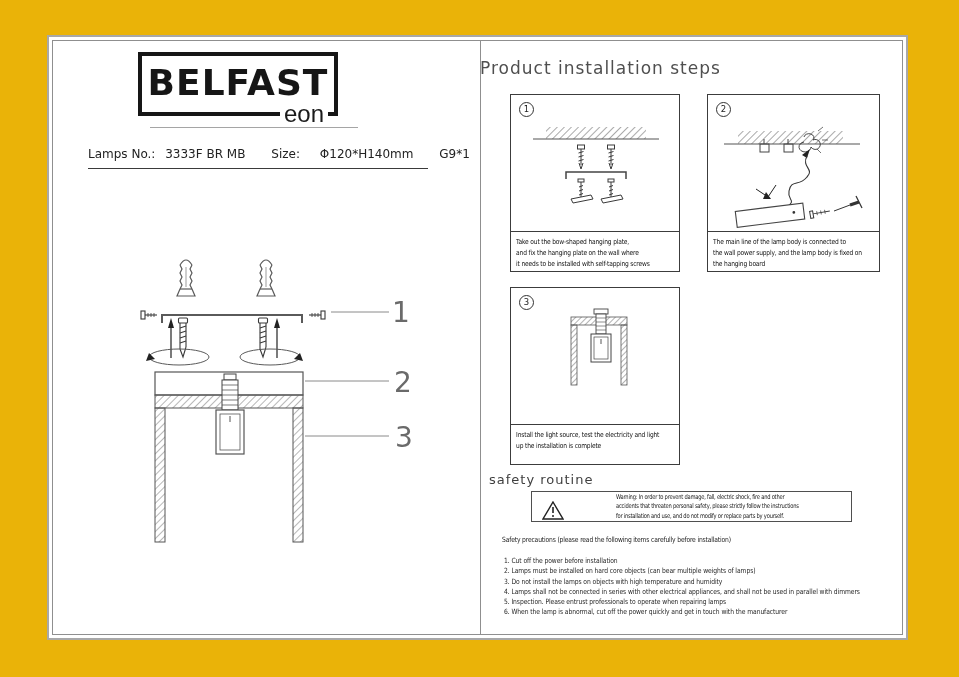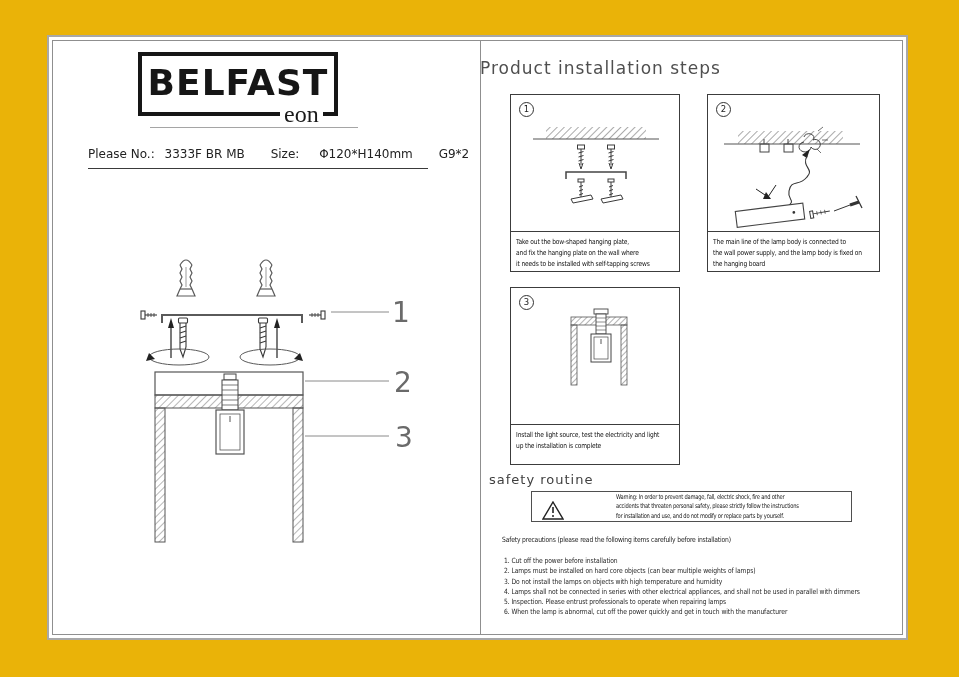--- a/index.html
+++ b/index.html
@@ -8,21 +8,21 @@
     position:relative; width:959px; height:677px; background:#eab308;
     font-family:"DejaVu Sans", sans-serif; color:#1c1c1c; overflow:hidden;
   }
   .frame-outer { position:absolute; left:47px; top:35px; width:861px; height:605px; border:2px solid #a8a8a8; background:#ffffff; }
   .frame-inner { position:absolute; left:52px; top:40px; width:851px; height:595px; border:1px solid #8f8f8f; }
   .divider-v { position:absolute; left:480px; top:40px; width:1px; height:595px; background:#8f8f8f; }
 
   
   .logo-box { position:absolute; left:138px; top:52px; width:200px; height:64px; border:4px solid #161616; }
   .brand { width:100%; height:100%; line-height:54px; text-align:center; font-size:36px; font-weight:bold; letter-spacing:1px; color:#161616; }
-  .eon { position:absolute; left:280px; top:101px; height:26px; line-height:26px; padding:0 4px; background:#ffffff; font-family:Liberation Serif, serif; font-size:24px; color:#1a1a1a; z-index:2; }
+  .eon { position:absolute; left:280px; top:101px; height:26px; line-height:26px; padding:0 4px; background:#ffffff; font-family:Liberation Sans, sans-serif; font-size:24px; color:#1a1a1a; z-index:2; }
   .logo-underline { position:absolute; left:150px; top:127px; width:208px; height:0; border-top:1px solid #a5a5a5; }
 
   
   .model-row { position:absolute; left:88px; top:147px; width:340px; height:22px; border-bottom:1px solid #3a3a3a; font-size:12px; color:#222; white-space:nowrap; }
   .model-row span { display:inline-block; }
   .m-gap-s { margin-right:6px; } .m-gap-l { margin-right:22px; } .m-gap-m { margin-right:16px; }
 
   
   .steps-title { position:absolute; left:480px; top:58px; width:430px; font-size:17px; letter-spacing:1px; color:#4f4f4f; }
   .safety-title { position:absolute; left:489px; top:472px; font-size:13px; letter-spacing:1px; color:#3f3f3f; }
@@ -62,25 +62,25 @@
   <div class="frame-inner"></div>
   <div class="divider-v"></div>
 
   <div class="logo-box">
     <div class="brand">BELFAST</div>
   </div>
   <div class="eon">eon</div>
   <div class="logo-underline"></div>
 
   <div class="model-row">
-    <span class="m-gap-s">Please No.:</span>
+    <span class="m-gap-s">Lamps No.:</span>
     <span class="m-gap-l">3333F BR MB</span>
     <span class="m-gap-m">Size:</span>
     <span class="m-gap-l">Φ120*H140mm</span>
-    <span>G9*2</span>
+    <span>G9*1</span>
   </div>
 
   <svg class="main-diagram" width="290" height="320" viewBox="0 0 290 320">
     <defs>
       <pattern id="h1" width="5" height="5" patternUnits="userSpaceOnUse" patternTransform="rotate(45)">
         <line x1="0" y1="0" x2="0" y2="5" stroke="#6f6f6f" stroke-width="1"></line>
       </pattern>
       <g id="anchor" stroke="#5a5a5a" fill="none" stroke-width="1.2">
         <path d="M-6 10 Q0 0 6 10"></path>
         <path d="M-6 10 l2 4 -2 4 2 4 -2 4 2 4 -2 4"></path>

